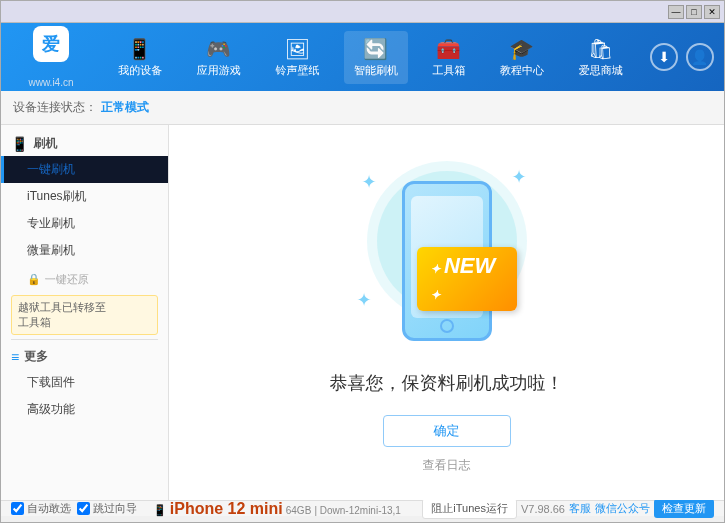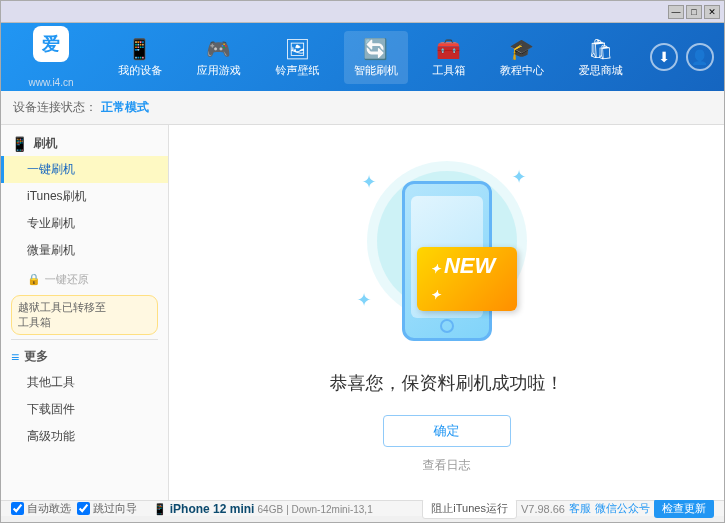--- a/index.html
+++ b/index.html
@@ -121,38 +121,38 @@
       font-size: 14px;
       color: #2196F3;
     }
     .sidebar-item {
       padding: 5px 10px 5px 26px;
       font-size: 12px;
       color: #444;
       cursor: pointer;
     }
     .sidebar-item.active {
-      background: #fef9c3;
+      background: #0f172a;
       color: #1565C0;
       border-left: 3px solid #2196F3;
       padding-left: 23px;
     }
     .sidebar-disabled {
       padding: 4px 10px 4px 26px;
       font-size: 11px;
       color: #aaa;
       display: flex;
       align-items: center;
     }
     .sidebar-disabled .lock-icon { margin-right: 4px; }
     .sidebar-notice {
       margin: 4px 10px;
       background: #fff8e1;
       border: 1px solid #ffe082;
-      border-radius: 9px;
+      border-radius: 3px;
       padding: 4px 6px;
       font-size: 11px;
       color: #666;
     }
     .sidebar-divider {
       height: 1px;
       background: #e0e0e0;
       margin: 4px 10px;
     }
 
@@ -280,23 +280,23 @@
       gap: 3px;
       cursor: pointer;
     }
     .checkbox-item input[type=checkbox] {
       width: 13px; height: 13px;
     }
     .device-info {
       margin-left: 10px;
     }
     .device-name {
-      color: #0c4a6e;
+      color: #c2410c;
       font-weight: bold;
-      font-size: 12px;
+      font-size: 16px;
     }
     .device-detail {
       color: #888;
       font-size: 10px;
     }
     .footer-status {
       display: flex;
       align-items: center;
       gap: 4px;
     }
@@ -438,23 +438,20 @@
           <span>越狱工具已转移至<br>工具箱</span>
         </div>
       </div>
 
       <div class="sidebar-divider"></div>
 
       <div class="sidebar-section">
         <div class="sidebar-section-header">
           <span class="sidebar-section-icon">≡</span>
           <span>更多</span>
-        </div>
-        <div class="sidebar-item">
-          <span>其他工具</span>
         </div>
         <div class="sidebar-item">
           <span>下载固件</span>
         </div>
         <div class="sidebar-item">
           <span>高级功能</span>
         </div>
       </div>
 
     </div>

